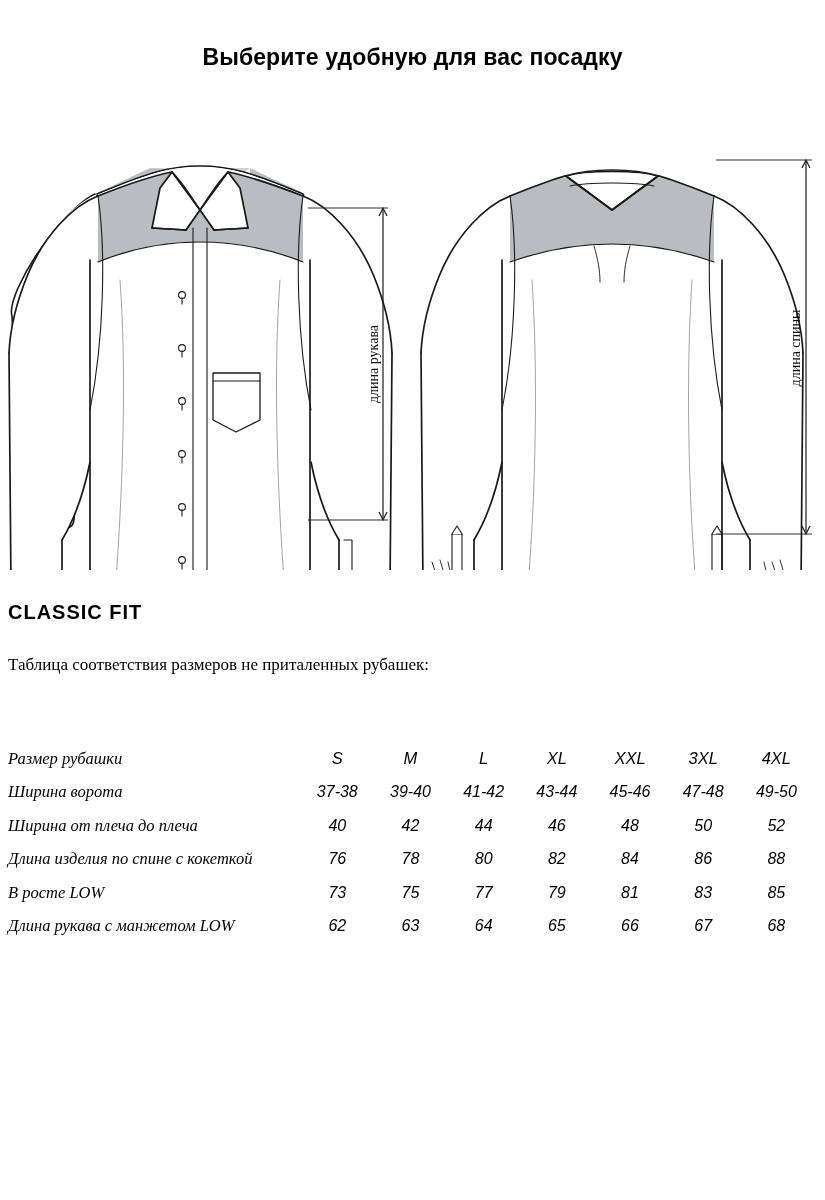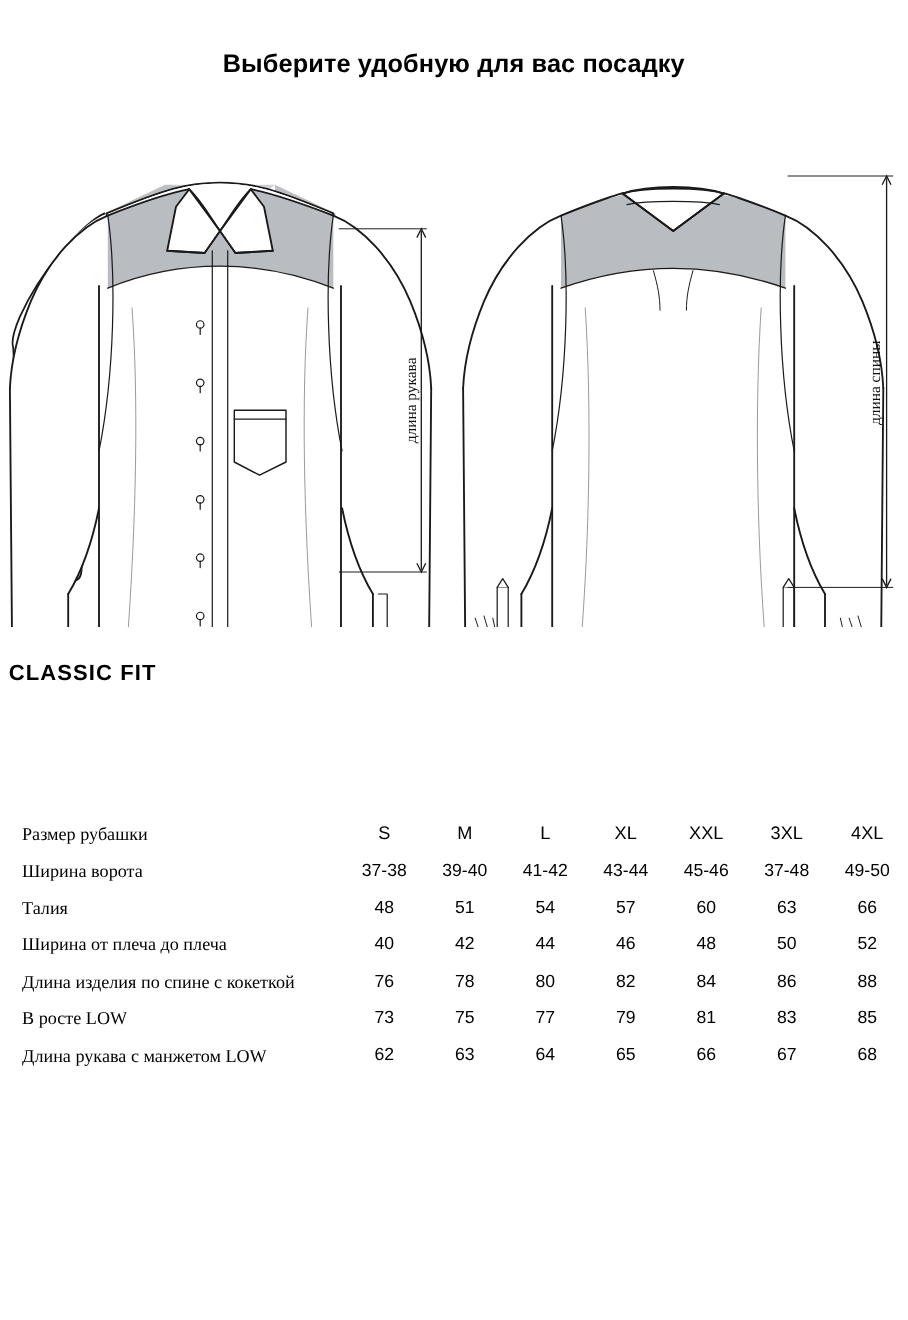--- a/index.html
+++ b/index.html
@@ -58,25 +58,26 @@
     top: 655px;
     left: 8px;
     font-size: 17px;
     font-family: "Liberation Serif", serif;
   }
 
   
   .size-table {
     position: absolute;
     top: 742px;
-    left: 20px;
+    left: 8px;
     width: 805px;
     border-collapse: collapse;
     font-family: "Liberation Serif", serif;
     font-size: 16.5px;
+    font-style: italic;
   }
   .size-table td, .size-table th {
     padding: 0;
     height: 33.5px;
     vertical-align: middle;
     font-weight: normal;
     text-align: center;
     white-space: nowrap;
   }
   .size-table .rowlabel {
@@ -347,20 +348,21 @@
         <path d="M716 424 L 812 424" stroke-width="0.9"></path>
         <path d="M806 52 L 806 422"></path>
         <path d="M802 58 L 806 50 L 810 58"></path>
         <path d="M802 416 L 806 424 L 810 416"></path>
       </g>
       <text x="800" y="238" transform="rotate(-90 800 238)" text-anchor="middle" font-family="Liberation Serif, serif" font-size="14" fill="#111111">длина спины</text>
     </svg>
   </div>
 
   <div class="fit-name">CLASSIC FIT</div>
+  <div class="fit-sub">Таблица соответствия размеров не приталенных рубашек:</div>
 
   <table class="size-table">
     <colgroup>
       <col>
       <col class="sizecol">
         <col class="sizecol">
         <col class="sizecol">
         <col class="sizecol">
       <col class="sizecol">
         <col class="sizecol">
@@ -377,32 +379,22 @@
           <td>3XL</td>
           <td>4XL</td>
         </tr>
         <tr>
           <td class="rowlabel">Ширина ворота</td>
           <td class="num">37-38</td>
           <td class="num">39-40</td>
           <td class="num">41-42</td>
           <td class="num">43-44</td>
           <td class="num">45-46</td>
-          <td class="num">37-48</td>
+          <td class="num">47-48</td>
           <td class="num">49-50</td>
-        </tr>
-        <tr>
-          <td class="rowlabel">Талия</td>
-          <td class="num">48</td>
-          <td class="num">51</td>
-          <td class="num">54</td>
-          <td class="num">57</td>
-          <td class="num">60</td>
-          <td class="num">63</td>
-          <td class="num">66</td>
         </tr>
         <tr>
           <td class="rowlabel">Ширина от плеча до плеча</td>
           <td class="num">40</td>
           <td class="num">42</td>
           <td class="num">44</td>
           <td class="num">46</td>
           <td class="num">48</td>
           <td class="num">50</td>
           <td class="num">52</td>

